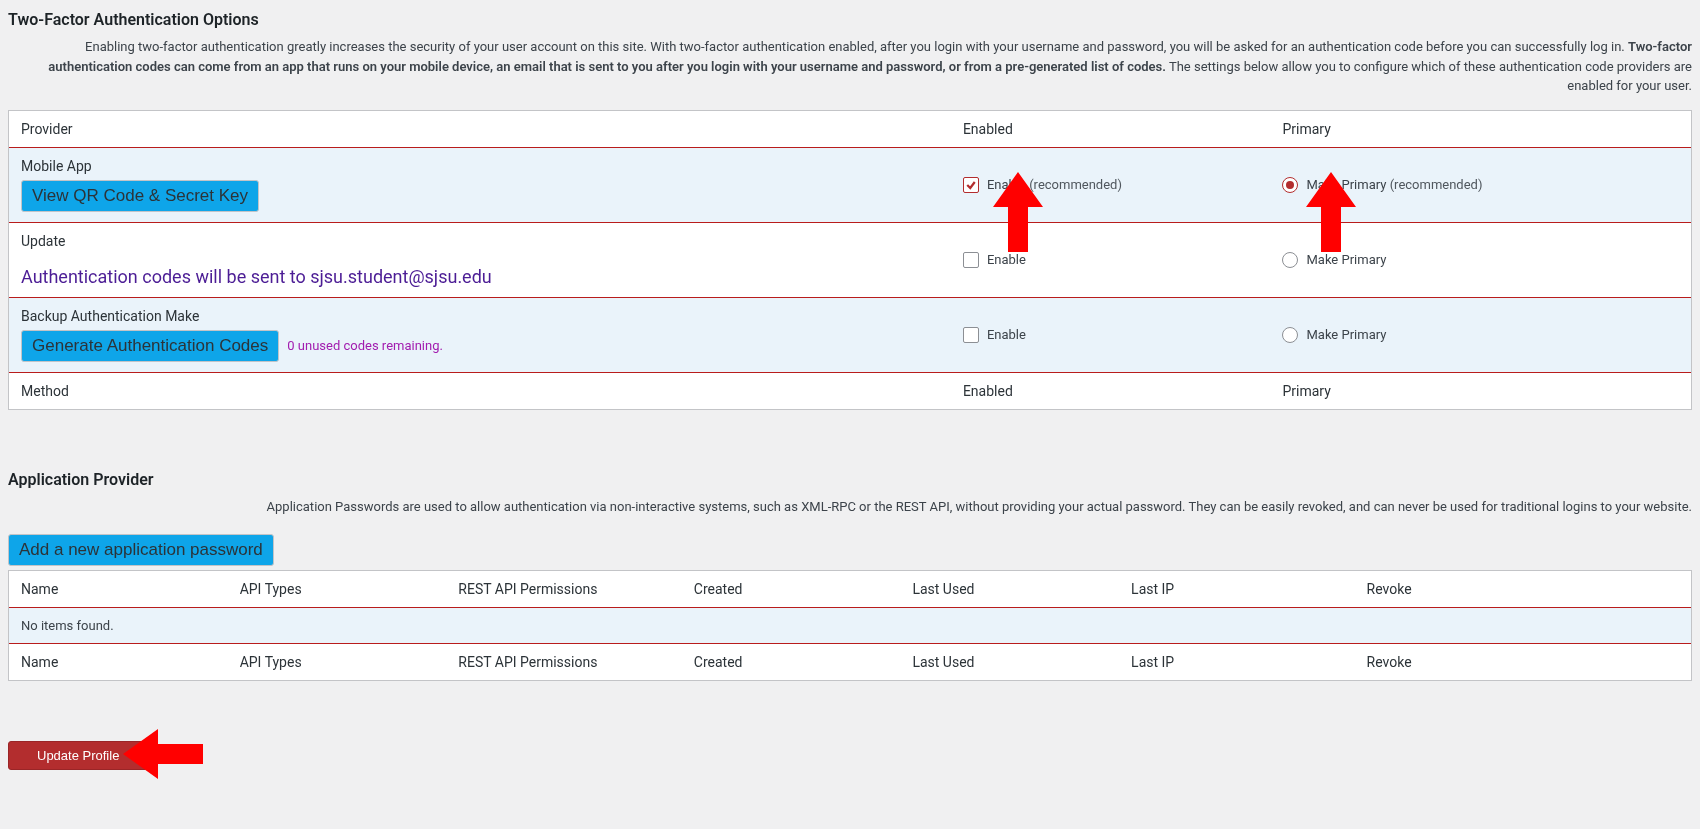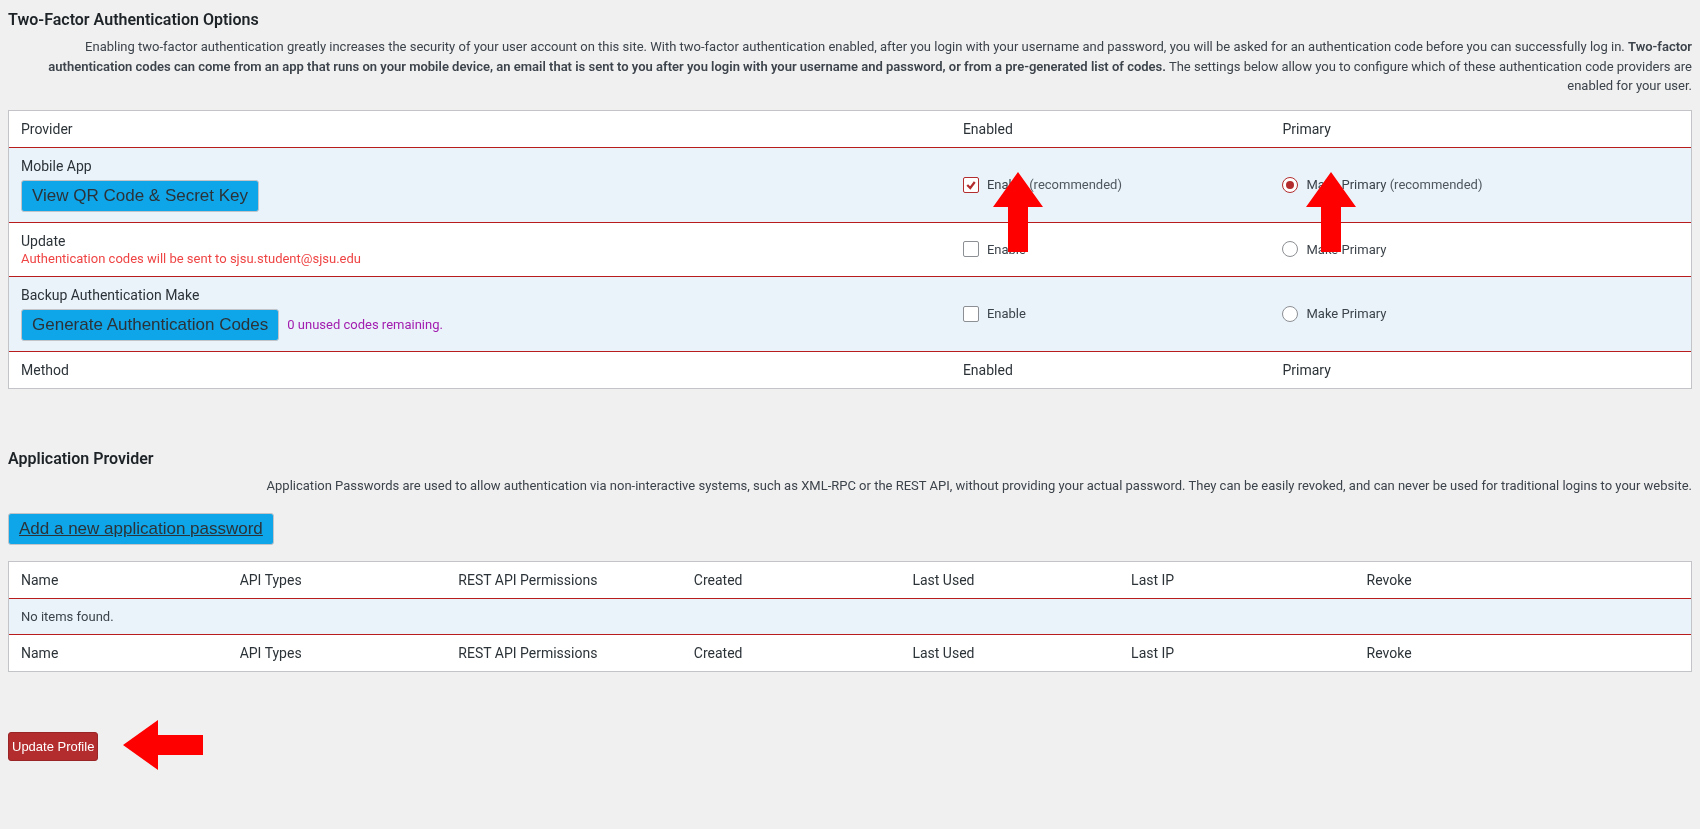--- a/index.html
+++ b/index.html
@@ -31,21 +31,21 @@
     .tbl .row.alt { background: #eaf3fa; }
     .tbl .cell { padding: 10px 12px; font-size: 13px; display:flex; flex-direction:column; justify-content:center; }
 
     
     .tfa .c-provider { flex: 0 0 56%; }
     .tfa .c-enabled  { flex: 0 0 19%; }
     .tfa .c-primary  { flex: 0 0 25%; }
 
     .tbl .hdr .cell { font-weight: 400; color: #2c3338; font-size:14px; }
     .provider-name { color: #2c3338; font-size:14px; }
-    .provider-sub  { color: #ef4444; font-size:13px; margin-top: 2px; }
+    .provider-sub  { color: #4c1d95; font-size:18px; margin-top: 17px; }
 
     .btn {
       display: inline-block;
       background: #0ea5e9;
       border: 1px solid #c3c4c7;
       border-radius: 3px;
       color: #2c3338;
       font-size: 17px;
       padding: 5px 10px;
       cursor: pointer;
@@ -79,21 +79,21 @@
     .app .c2 { flex:0 0 13%; }
     .app .c3 { flex:0 0 14%; }
     .app .c4 { flex:0 0 13%; }
     .app .c5 { flex:0 0 13%; }
     .app .c6 { flex:0 0 14%; }
     .app .c7 { flex:0 0 20%; }
     .app .empty .cell { width:100%; flex:1; }
 
     .btn-primary {
       background:#b32d2e; color:#fff; border:1px solid #9a2527;
-      padding:6px 3px; border-radius:3px; font-size:13px; cursor:pointer;
+      padding:6px 28px; border-radius:3px; font-size:13px; cursor:pointer;
     }
 
     
     .arrow-wrap { position:relative; }
     .red-arrow { position:absolute; z-index:50; pointer-events:none; }
     .red-arrow svg { display:block; }
 
   </style>
 </head>
 <body>
@@ -209,21 +209,21 @@
     <svg width="50" height="80">
         <polygon points="25,0 50,35 35,35 35,80 15,80 15,35 0,35" fill="#ff0000"></polygon>
       </svg>
   </div>
 </div>
 
 
 <div class="section">
   <h2>Application Provider</h2>
   <p class="intro">Application Passwords are used to allow authentication via non-interactive systems, such as XML-RPC or the REST API, without providing your actual password. They can be easily revoked, and can never be used for traditional logins to your website.</p>
-  <button class="btn" style="margin-top:4px; margin-bottom:16px;text-decoration:underline;">Add a new application password</button>
+  <button class="btn" style="margin-top:4px; margin-bottom:4px;">Add a new application password</button>
 
   <div class="tbl app">
     <div class="row hdr">
       <div class="cell c1">Name</div>
       <div class="cell c2">API Types</div>
       <div class="cell c3">REST API Permissions</div>
       <div class="cell c4">Created</div>
       <div class="cell c5">Last Used</div>
       <div class="cell c6">Last IP</div>
       <div class="cell c7">Revoke</div>

